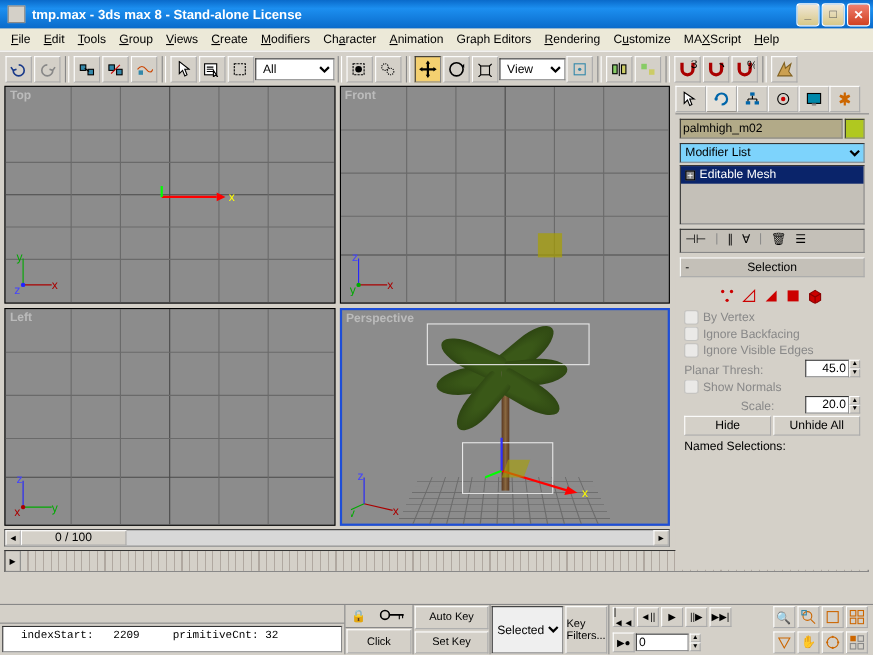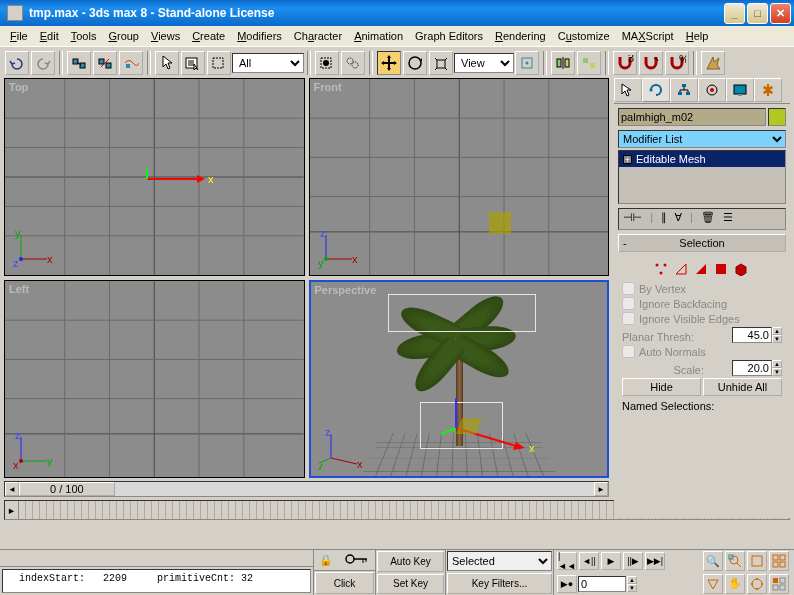--- a/index.html
+++ b/index.html
@@ -64,21 +64,21 @@
 .timeline-track { flex: 1; background: repeating-linear-gradient(to right, #d4d0c8 0, #d4d0c8 6px, #b0a8a0 6px, #b0a8a0 7px); }
 
 .statusbar { position: absolute; bottom: 0; left: 0; right: 0; height: 46px; background: #d4d0c8; border-top: 1px solid #888; display: flex; }
 .status-left { width: 314px; display: flex; flex-direction: column; border-right: 1px solid #888; }
 .status-top-row { flex: 1; border-bottom: 1px solid #888; }
 .status-text { flex: 1; background: #fff; border: 1px inset #888; padding: 3px 4px; font-family: "Courier New", monospace; font-size: 10px; margin: 2px; white-space: pre; }
 .lock-area { width: 62px; display: flex; flex-direction: column; border-right: 1px solid #888; }
 .lock-top { flex:1; display:flex; align-items:center; justify-content:space-around; border-bottom: 1px solid #888; }
 .anim-area { width: 70px; display: flex; flex-direction: column; border-right: 1px solid #888; }
 .anim-btn { flex: 1; border: 1px outset #fff; margin: 1px; font-size: 10px; display: flex; align-items: center; justify-content: center; }
-.selset-area { width: 108px; display: flex; flex-direction: column; border-right: 1px solid #888; }
+.selset-area { width: 108px; display: flex; flex-direction: row; border-right: 1px solid #888; }
 .play-area { flex: 1; display: flex; flex-direction: column; }
 .play-row { flex: 1; display: flex; align-items: center; }
 .play-btn { width: 20px; height: 18px; border: 1px outset #fff; background: #d4d0c8; display: flex; align-items: center; justify-content: center; font-size: 9px; margin: 0 1px; }
 .frame-input { width: 48px; height: 16px; border: 1px inset #888; font-size: 11px; padding: 0 2px; }
 .nav-icons { display: flex; margin-left: auto; padding-right: 2px; }
 .nav-icon { width: 20px; height: 20px; border: 1px outset #fff; margin: 0 1px; display: flex; align-items: center; justify-content: center; }
 
 .persp-floor { position: absolute; left: 50%; top: 55%; transform: translate(-50%, 0) perspective(400px) rotateX(65deg); width: 180px; height: 140px; background: repeating-linear-gradient(to right, transparent 0, transparent 13px, #6a6a6a 13px, #6a6a6a 14px), repeating-linear-gradient(to bottom, transparent 0, transparent 13px, #6a6a6a 13px, #6a6a6a 14px); }
 .palm-trunk { position: absolute; left: 49%; top: 28%; width: 7px; height: 110px; background: linear-gradient(to right, #5a3820, #8a6840, #5a3820); }
 .palm-leaf { position: absolute; width: 60px; height: 24px; background: radial-gradient(ellipse at 10% 50%, #3a5818 40%, #2a4010 90%); border-radius: 10% 60% 60% 10%; transform-origin: 0% 50%; }
@@ -526,21 +526,21 @@
       <div class="spinner">
           <input value="45.0" style="">
           <div class="spin-arrows">
             <div>▲</div>
             <div>▼</div>
           </div>
         </div>
     </div>
     <div class="cb-row">
         <input type="checkbox" disabled="" style="">
-        <label style="color:#888">Auto Normals</label>
+        <label style="color:#888">Show Normals</label>
       </div>
     <div class="spinner-row">
         <label style="color:#888;text-align:right;padding-right:0">Scale:</label>
       <div class="spinner">
           <input value="20.0" style="">
           <div class="spin-arrows">
             <div>▲</div>
             <div>▼</div>
           </div>
         </div>

